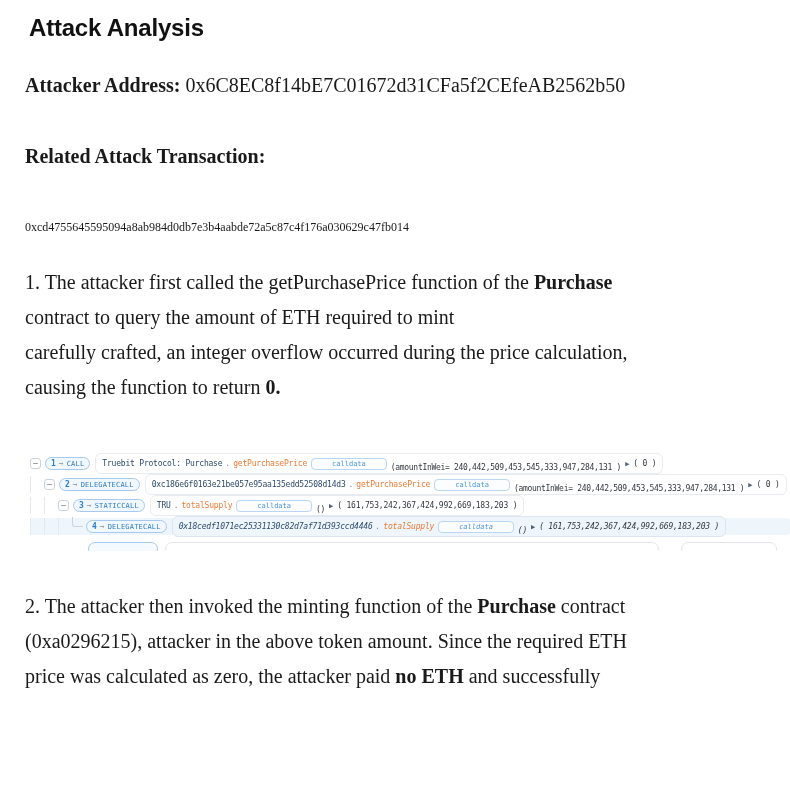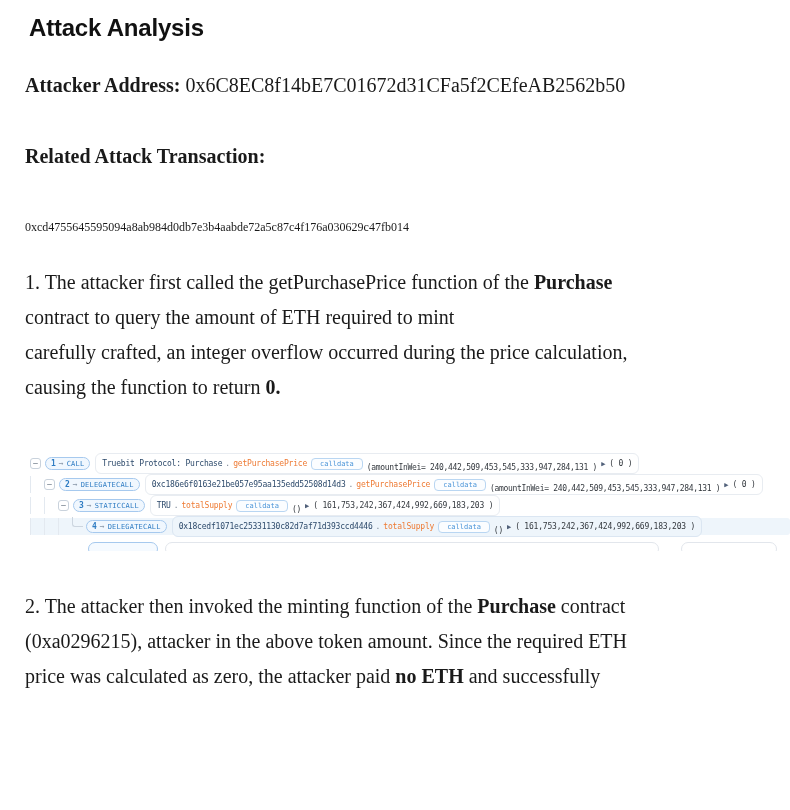--- a/index.html
+++ b/index.html
@@ -33,26 +33,26 @@
        display:flex;align-items:center;justify-content:center;
        font-size:9px;line-height:1;}
   .badge{flex:none;display:inline-flex;align-items:center;gap:3px;
        border:1px solid #a6c9ee;border-radius:8px;background:#f0f7fe;
        padding:1px 5px;margin-right:5px;}
   .bnum{color:#2e7cc3;font-weight:bold;font-size:8px;}
   .barrow{color:#8796a8;font-size:8px;}
   .btype{color:#2e7cc3;font-weight:normal;font-size:7px;letter-spacing:.2px;}
   .content{display:inline-flex;align-items:center;border:1px solid #e8ecf1;
        border-radius:6px;background:#fff;padding:1px 6px;}
-  .trow.hl .content{background:#eef5fb;border-color:#dbe6f2;}
+  .trow.hl .content{background:#eef5fb;border-color:#dbe6f2;font-style:italic;}
   .contract{color:#2d4a6b;letter-spacing:-0.2px;}
   .dot{color:#7a8694;margin:0 3px;}
   .fn{color:#ee7a33;letter-spacing:-0.2px;}
   .cd{flex:none;border:1px solid #b9d6f2;border-radius:4px;background:#fbfdff;
-      color:#4a94d8;font-size:7px;padding:1px 8px;margin:0 4px;}
+      color:#4a94d8;font-size:7px;padding:1px 20px;margin:0 4px;}
   .args{color:#32373d;letter-spacing:-0.3px;margin-top:8px;}
   .play{color:#51617a;font-size:7px;margin:0 4px;}
   .ret{color:#32373d;letter-spacing:-0.2px;}
 
   .stubs{position:absolute;left:0;top:91px;width:765px;height:20px;}
   .stub{position:absolute;top:0;height:14px;border-radius:7px;background:#fff;
         box-sizing:border-box;border:1px solid #e2e6ec;}
   .stub.b{left:63px;width:70px;border-color:#a6c9ee;background:#f5faff;}
   .stub.l{left:140px;width:494px;}
   .stub.s{left:656px;width:96px;}

